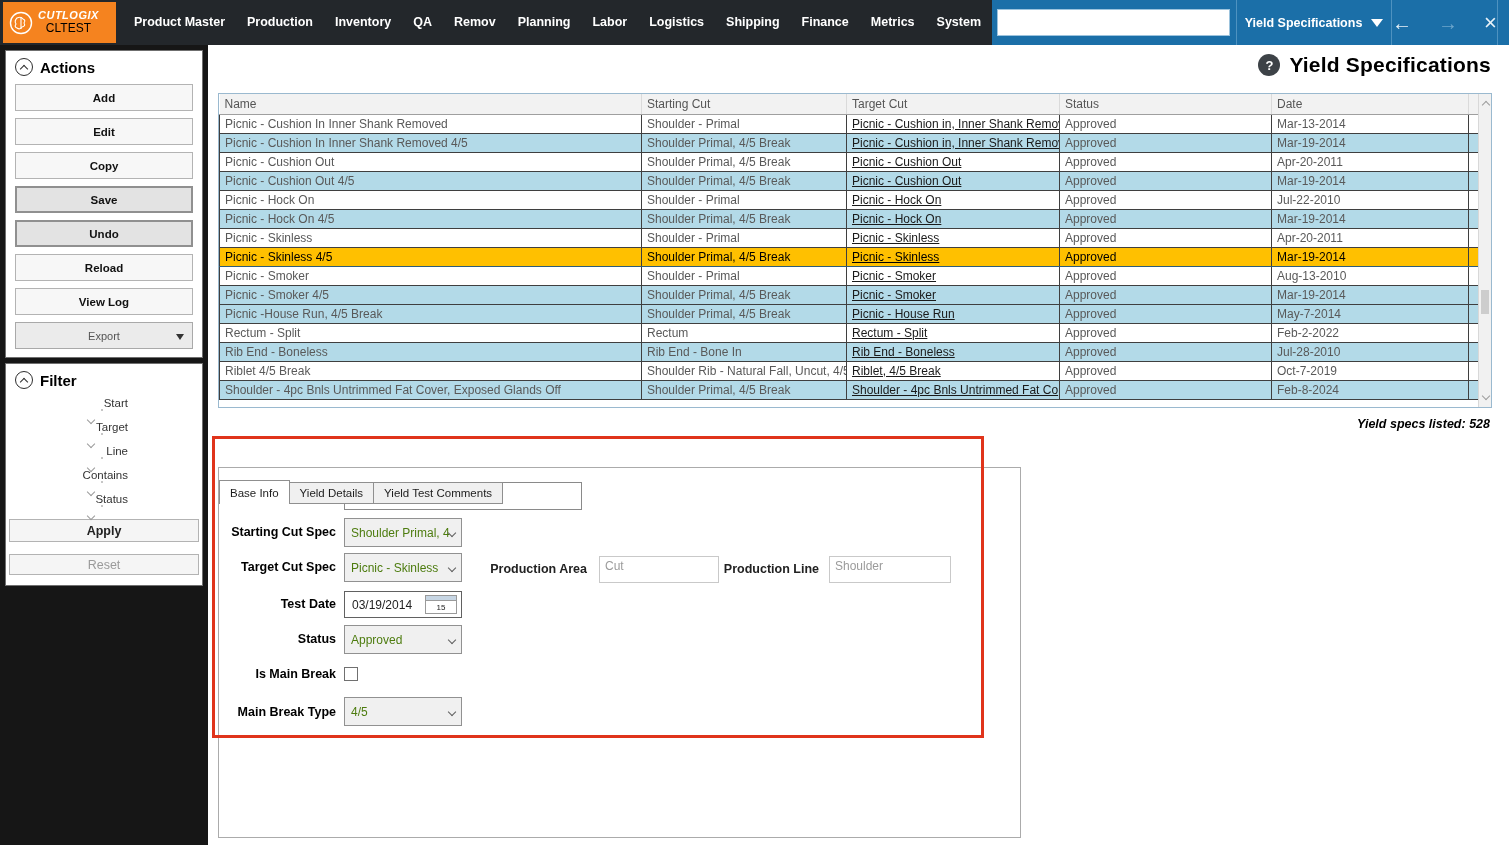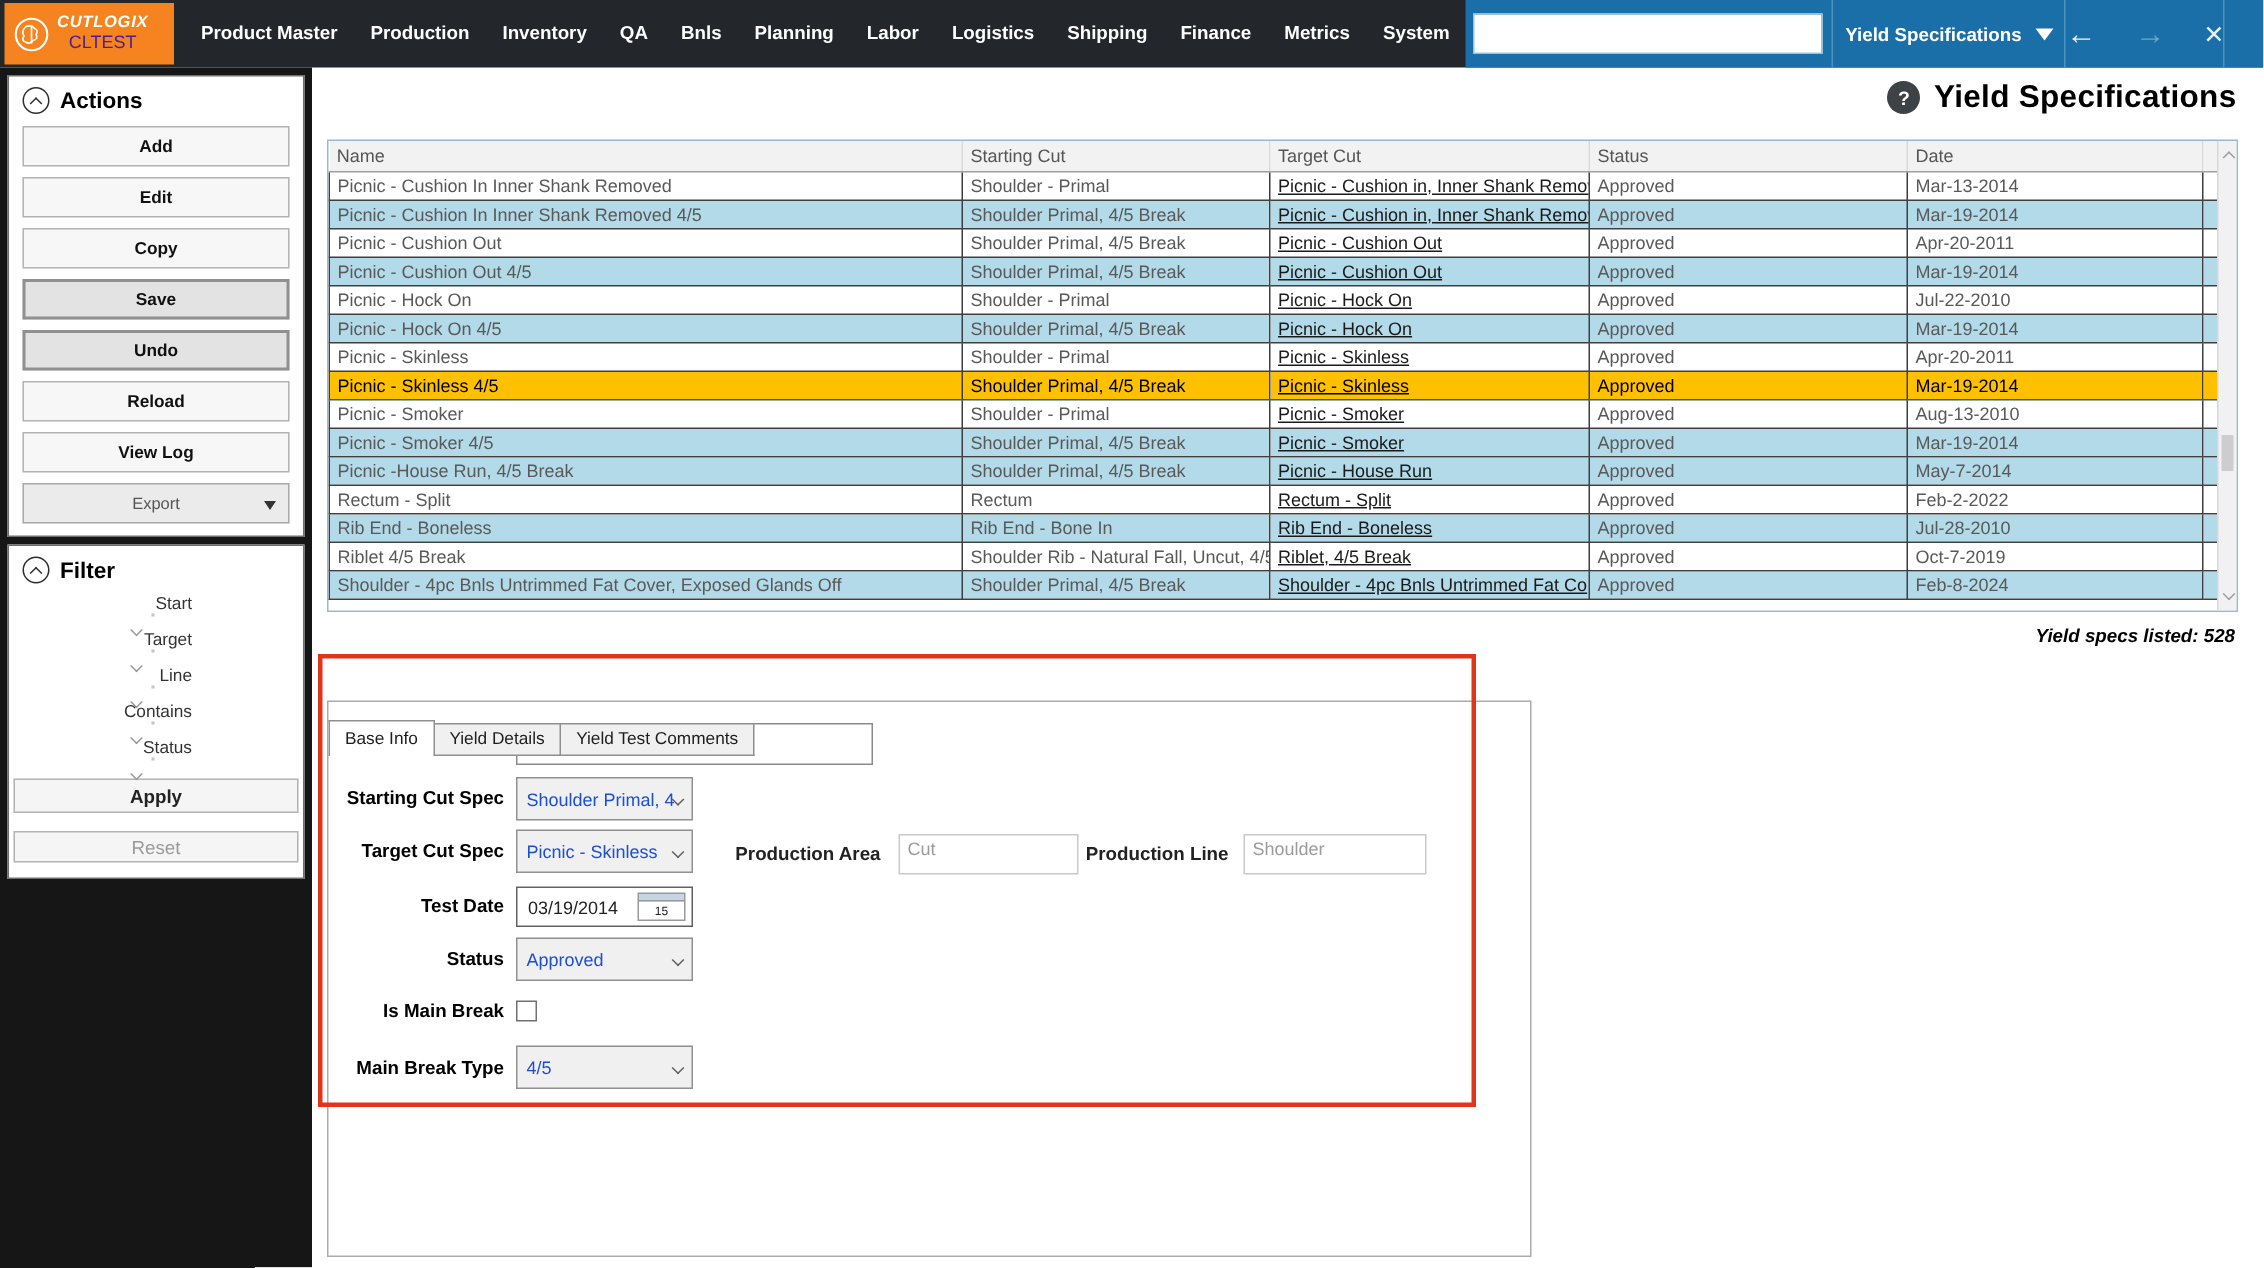--- a/index.html
+++ b/index.html
@@ -6,21 +6,21 @@
   html,body { background:#fff; }
   body { font-family:"Liberation Sans", sans-serif; }
   .app { position:relative; width:1509px; height:845px; background:#fff; overflow:hidden;padding-left:15px; }
 
   
   .topbar { position:absolute; left:0; top:0; width:1509px; height:45px; background:#23272b; display:flex; align-items:center; }
   .logo { width:113px; height:41px; margin:2px 0 2px 3px; background:#f5831f; display:flex; align-items:center; padding:0 5px; gap:4px; flex:0 0 auto; }
   .logo-icon svg { display:block; }
   .logo-text { display:flex; flex-direction:column; align-items:center; line-height:1.15; }
   .brand-name { color:#fff; font-weight:bold; font-style:italic; font-size:11px; letter-spacing:.5px; }
-  .brand-env { color:#4c1d95; font-size:12px; }
+  .brand-env { color:#000000; font-size:12px; }
   .menu { display:flex; align-items:center; margin-left:7px; flex:0 0 auto; }
   .menu-item { color:#fff; font-size:12.5px; font-weight:bold; padding:0 11px; height:45px; line-height:45px; white-space:nowrap; cursor:default; }
   .blue-zone { margin-left:auto; height:45px; background:#1b6fa8; display:flex; align-items:center; flex:1 1 auto; min-width:0; }
   .search-input { margin-left:5px; width:233px; height:27px; border:1px solid #9cc3dd; background:#fff; font-size:12px; padding:0 6px; flex:0 0 auto; }
   .bz-sec { height:45px; display:flex; align-items:center; justify-content:center; }
   .bz-module { flex:0 0 156px; margin-left:6px; border-left:1px solid #4e92c0; border-right:1px solid #4e92c0; gap:9px; }
   .module-label { color:#fff; font-size:12.5px; font-weight:bold; white-space:nowrap; }
   .tri-down { width:0; height:0; border-left:6px solid transparent; border-right:6px solid transparent; border-top:8px solid #fff; }
   .bz-nav { flex:1 1 auto; gap:26px; border-right:1px solid #4e92c0; }
   .nav-glyph { color:#e9f2f8; font-size:20px; line-height:1; }
@@ -76,21 +76,21 @@
   .tab-panel { position:absolute; left:218px; top:467px; width:803px; height:371px; background:#fff; border:1px solid #ababab; }
   .tabs { position:absolute; left:219px; top:446px; display:flex; z-index:4;margin-top:36px; }
   .tab { height:22px; padding:4px 10px 0 10px; font-size:11.5px; color:#1d1d1d; background:#f0f0f0; border:1px solid #8f8f8f; border-left:none; white-space:nowrap; }
   .tab:first-child { border-left:1px solid #8f8f8f; }
   .tab.active { background:#fff; height:24px; margin-top:-2px; padding-top:6px; border-bottom:none; position:relative; z-index:5; }
 
   .form { position:absolute; inset:0; }
   .flabel { position:absolute; left:0; width:117px; text-align:right; font-size:12.5px; font-weight:bold; color:#000; white-space:nowrap; }
   .plabel { position:absolute; font-size:12.5px; color:#222; text-align:right; white-space:nowrap;font-weight:bold; }
   .name-input { position:absolute; left:125px; top:14px; width:238px; height:28px; border:1px solid #8a8a8a; font-size:12px; padding:0 6px 8px 6px; font-family:"Liberation Sans",sans-serif; color:#222; }
-  .combo { position:absolute; left:125px; width:118px; height:29px; background:#f0f0f0; border:1px solid #919191; display:flex; align-items:center; padding:0 17px 0 6px; font-size:12px; color:#1d4ed8; overflow:hidden; white-space:nowrap; }
+  .combo { position:absolute; left:125px; width:118px; height:29px; background:#f0f0f0; border:1px solid #919191; display:flex; align-items:center; padding:0 17px 0 6px; font-size:12px; color:#4d7c0f; overflow:hidden; white-space:nowrap; }
   .combo::after { content:""; position:absolute; right:6px; top:11px; width:5px; height:5px; border-right:1.3px solid #5f5f5f; border-bottom:1.3px solid #5f5f5f; transform:rotate(45deg); }
   .ro-input { position:absolute; height:27px; background:#fff; border:1px solid #c9c9c9; color:#9b9b9b; font-size:12px; padding:0 5px 8px 5px; font-family:"Liberation Sans",sans-serif; }
   .date-wrap { position:absolute; left:125px; top:123px; width:118px; height:27px; border:1px solid #616161; background:#fff; display:flex; align-items:center; padding:0 4px 0 7px; }
   .date-text { flex:1; font-size:12px; color:#222; }
   .cal-icon { width:32px; height:19px; border:1px solid #9a9a9a; background:#fff; position:relative; display:flex; align-items:flex-end; justify-content:center; }
   .cal-icon::before { content:""; position:absolute; top:0; left:0; right:0; height:4px; background:#c7d6e4; border-bottom:1px solid #9a9a9a; }
   .cal-day { font-size:8px; color:#222; line-height:1.4; }
   .checkbox { position:absolute; left:125px; top:199px; width:14px; height:14px; border:1px solid #707070; background:#fff; }
 </style>
 </head>
@@ -110,21 +110,21 @@
       <span class="logo-text">
         <span class="brand-name">CUTLOGIX</span>
         <span class="brand-env">CLTEST</span>
       </span>
     </div>
     <nav class="menu">
       <span class="menu-item">Product Master</span>
         <span class="menu-item">Production</span>
         <span class="menu-item">Inventory</span>
         <span class="menu-item">QA</span>
-        <span class="menu-item">Bnls</span>
+        <span class="menu-item">Remov</span>
         <span class="menu-item">Planning</span>
         <span class="menu-item">Labor</span>
         <span class="menu-item">Logistics</span>
         <span class="menu-item">Shipping</span>
         <span class="menu-item">Finance</span>
         <span class="menu-item">Metrics</span>
         <span class="menu-item">System</span>
     </nav>
     <div class="blue-zone">
       <input class="search-input" type="text" value="" style="">

